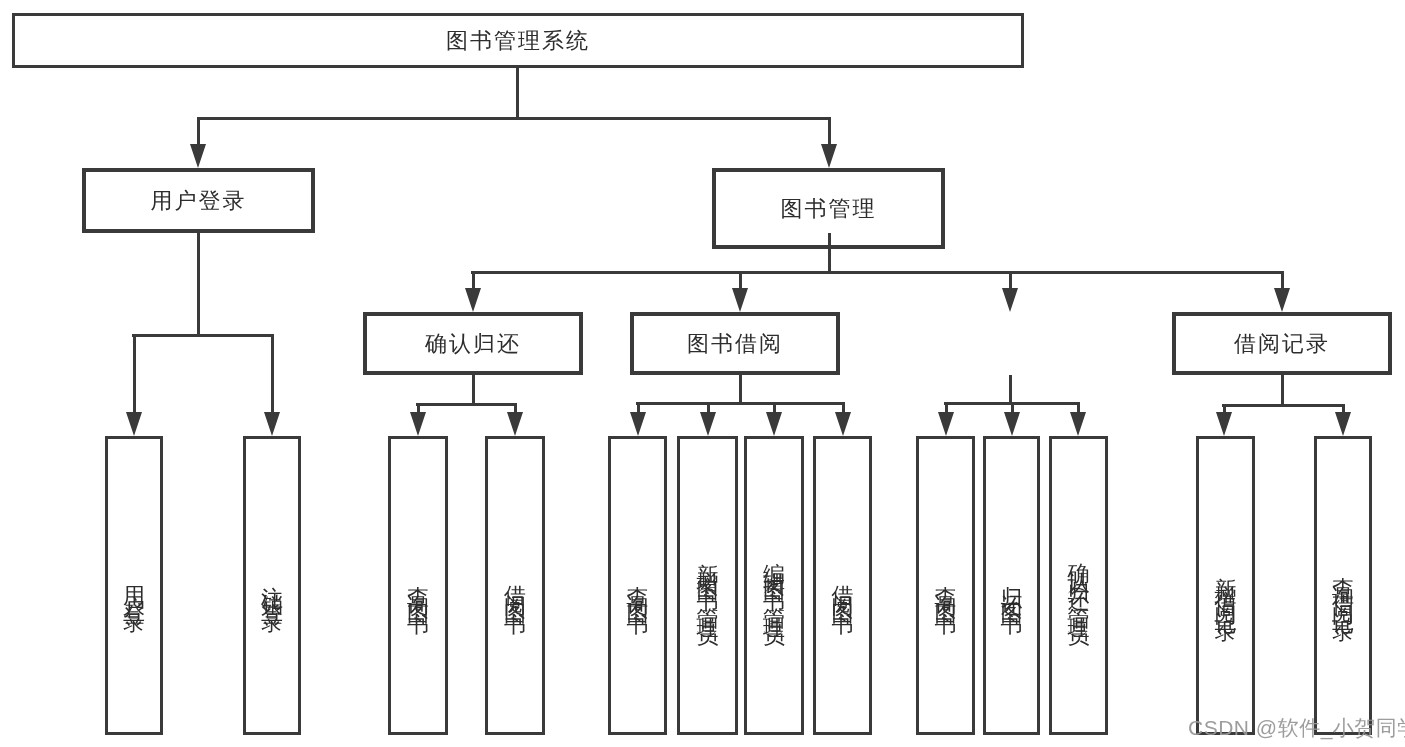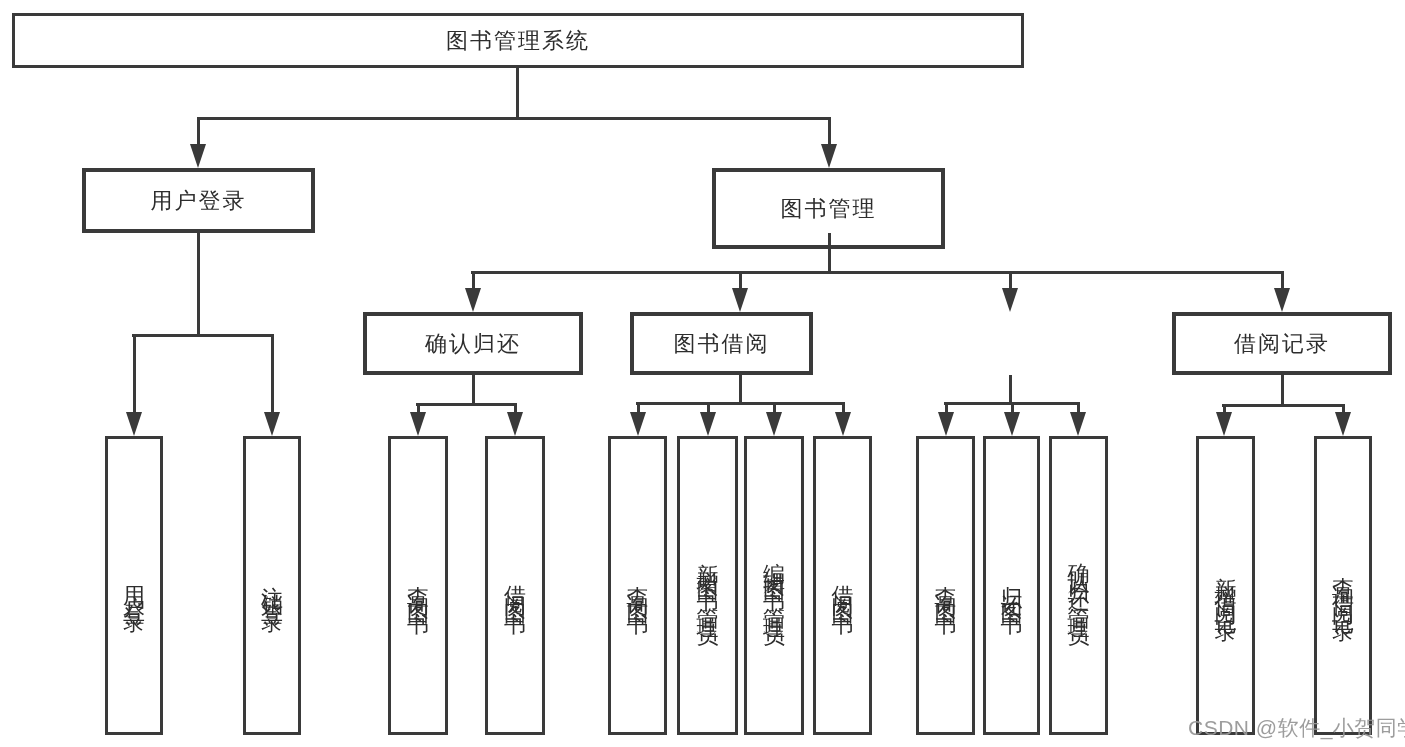--- a/index.html
+++ b/index.html
@@ -79,21 +79,21 @@
   <div class="vline" style="left:472px;top:271px;height:22px"></div>
   <div class="arrowhead" style="left:465px;top:288px"></div>
   <div class="vline" style="left:739px;top:271px;height:22px"></div>
   <div class="arrowhead" style="left:732px;top:288px"></div>
   <div class="vline" style="left:1009px;top:271px;height:22px"></div>
   <div class="arrowhead" style="left:1002px;top:288px"></div>
   <div class="vline" style="left:1281px;top:271px;height:22px"></div>
   <div class="arrowhead" style="left:1274px;top:288px"></div>
 
   <div class="box lvl" style="left:363px;top:312px;width:220px;height:63px">确认归还</div>
-  <div class="box lvl" style="left:630px;top:312px;width:183px;height:63px">图书借阅</div>
+  <div class="box lvl" style="left:630px;top:312px;width:210px;height:63px">图书借阅</div>
   <div class="box lvl" style="left:1172px;top:312px;width:220px;height:63px">借阅记录</div>
 
   <div class="vline" style="left:472px;top:375px;height:30px"></div>
   <div class="hline" style="left:416px;top:403px;width:101px"></div>
   <div class="vline" style="left:417px;top:403px;height:14px"></div>
   <div class="arrowhead" style="left:410px;top:412px"></div>
   <div class="vline" style="left:514px;top:403px;height:14px"></div>
   <div class="arrowhead" style="left:507px;top:412px"></div>
 
   <div class="vline" style="left:739px;top:375px;height:29px"></div>

